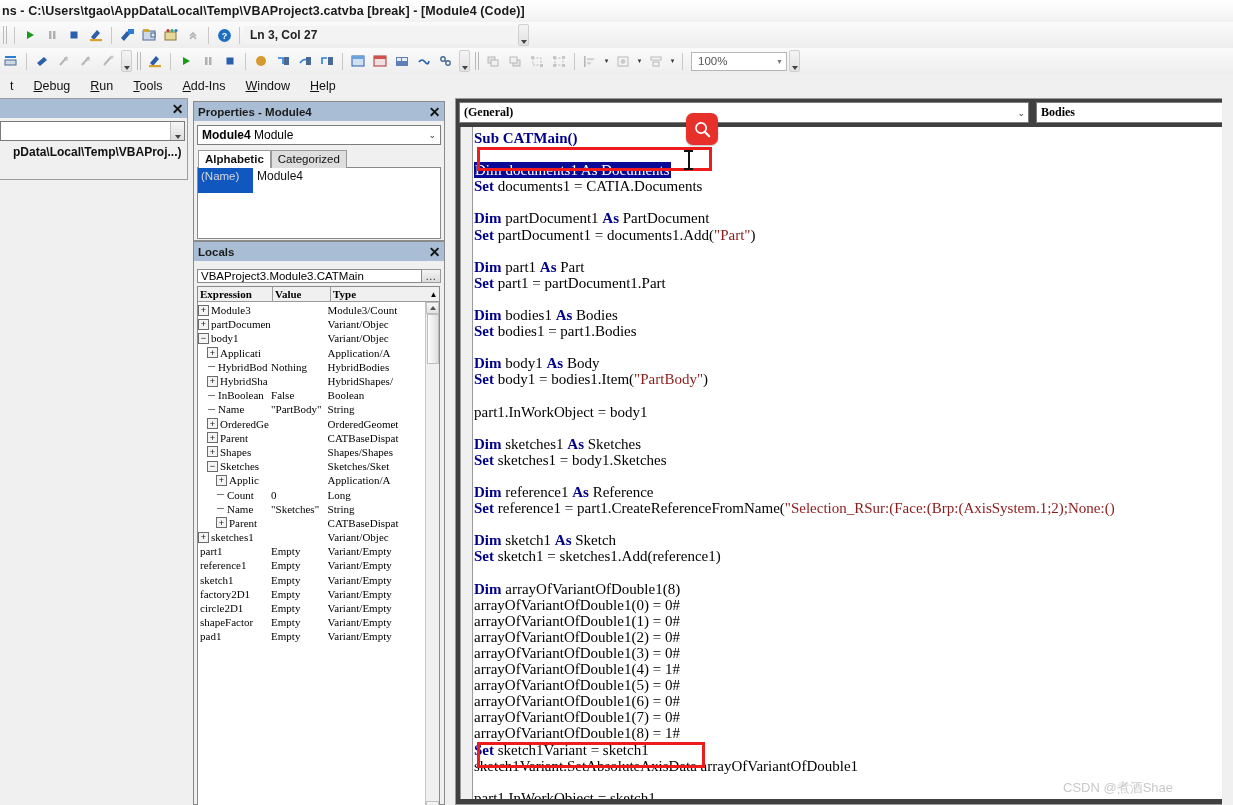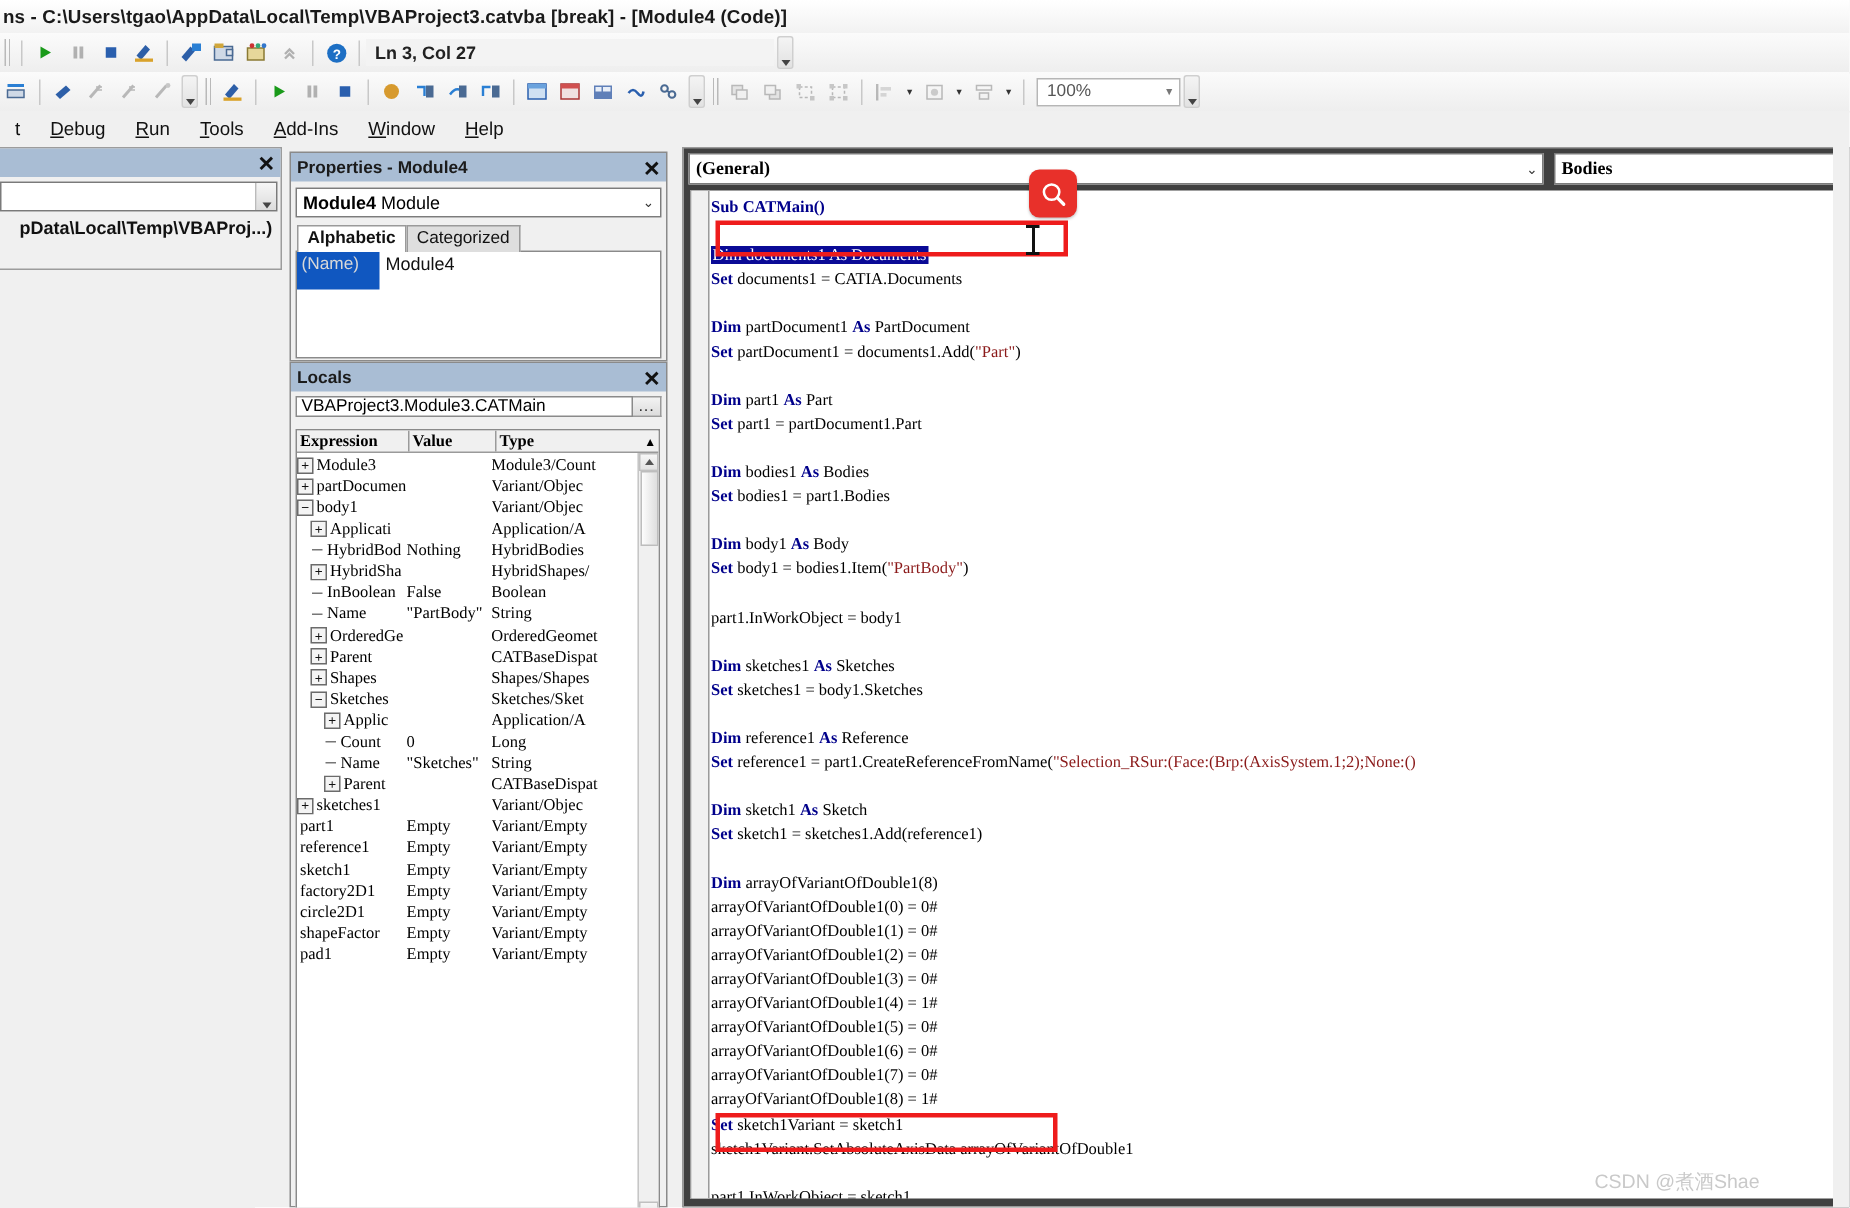--- a/index.html
+++ b/index.html
@@ -130,21 +130,21 @@
   .prop-key{
     background:#1057c0;color:#d8d8d8;font-size:11.5px;padding:17px 3px;
     min-width:55px;box-sizing:border-box;height:16px;display:flex;align-items:center;
   }
   .prop-val{font-size:12px;padding-left:4px;color:#111;}
 
   
   #locals-panel{left:193px;top:241px;width:252px;height:564px;
     border:1px solid #8a8a8a;box-sizing:border-box;background:#f0f0f0;}
   .locals-ctx{
-    margin:3px 3px 0 3px;height:19px;display:flex;align-items:flex-start;
+    margin:3px 3px 0 3px;height:19px;display:flex;align-items:flex-end;
   }
   .locals-ctx .ctxtext{
     flex:1;background:#fff;border:1px solid #8a8a8a;font-size:11.5px;
     display:flex;align-items:center;padding-left:3px;box-sizing:border-box;
     white-space:nowrap;overflow:hidden;
   }
   .dotsbtn{
     width:19px;background:linear-gradient(#f3f3f3,#dcdcdc);border:1px solid #9a9a9a;
     border-left:none;display:flex;align-items:flex-end;justify-content:center;
     font-size:11px;color:#333;box-sizing:border-box;letter-spacing:0.5px;
@@ -204,21 +204,21 @@
   .cb-obj .chev2{font-size:9px;color:#333;font-weight:400;}
   .code-area{
     position:relative;margin:4px 0 0 4px;width:770px;height:672px;background:#fff;
     border-left:1px solid #9a9a9a;box-sizing:border-box;overflow:hidden;
   }
   .margin-ind{position:absolute;left:0;top:0;width:11px;height:100%;background:#f0f0f0;
     border-right:1px solid #9a9a9a;}
   .code-lines{
     position:absolute;left:13px;top:3px;right:0;
     font-family:"Liberation Serif",serif;
-    font-size:11px;line-height:16.1px;white-space:pre;color:#000;
+    font-size:15px;line-height:16.1px;white-space:pre;color:#000;
   }
   .code-lines .ln{height:16.1px;}
   .kw{color:#00008b;font-weight:600;}
   .str{color:#8b1a1a;}
   .sel{background:#0a0a96;color:#ffffff;padding:0 1px;}
 
   
   .redbox{position:absolute;border:3px solid #ee1c1c;box-sizing:border-box;pointer-events:none;}
   #redbox-dim-documents{left:477px;top:147px;width:235px;height:24px;}
   #redbox-factory2d{left:477px;top:742px;width:228px;height:26px;}

